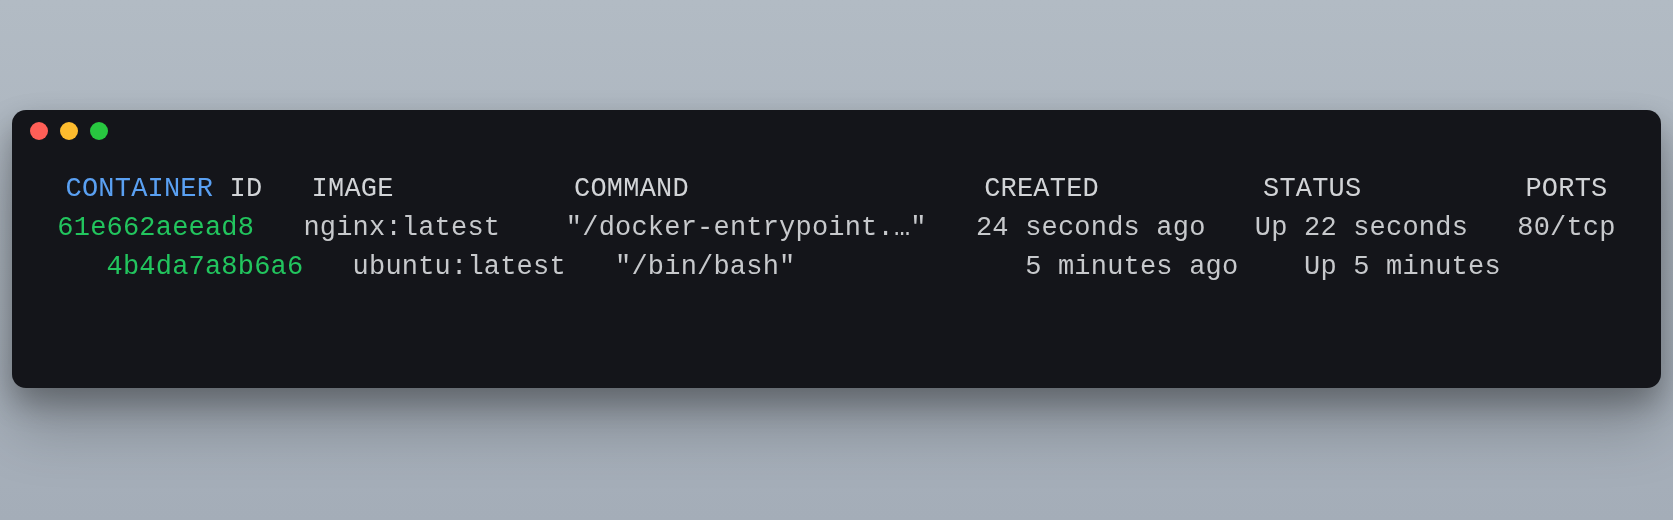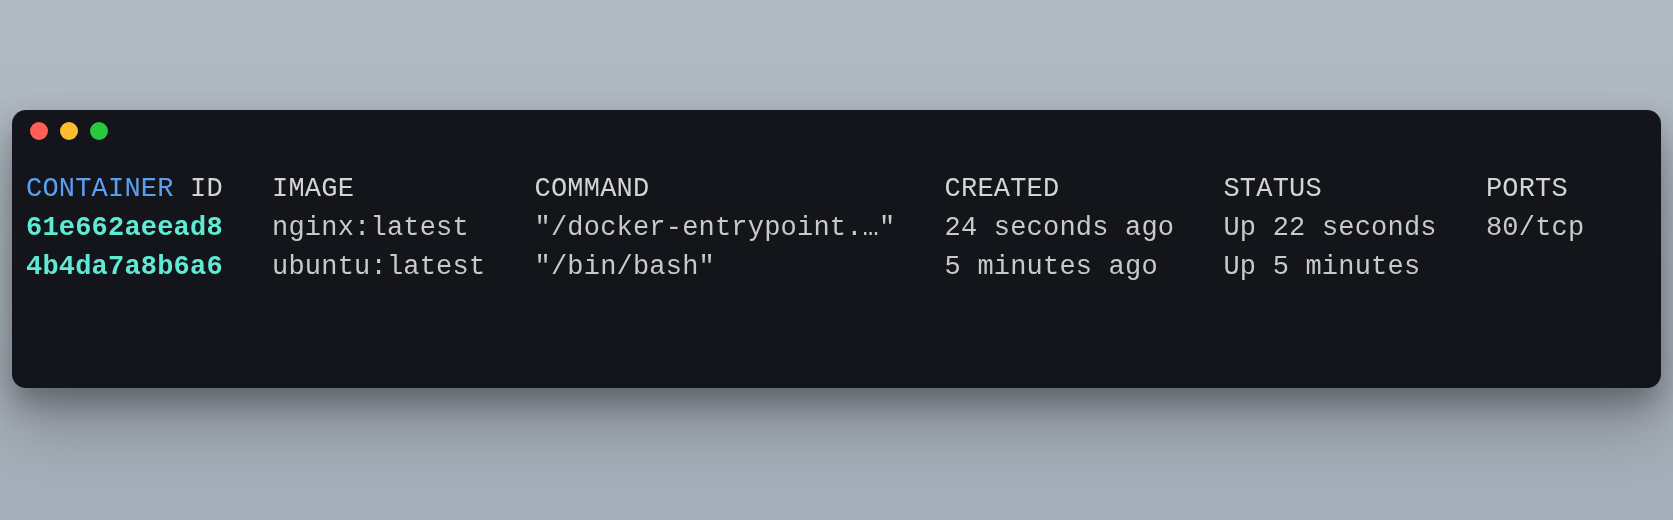--- a/index.html
+++ b/index.html
@@ -45,33 +45,34 @@
     width: 18px;
     height: 18px;
     border-radius: 50%;
   }
   .tl-close    { background: #ff5f57; }
   .tl-minimize { background: #febc2e; }
   .tl-zoom     { background: #28c840; }
 
   .terminal-body {
     padding: 18px 14px 0 14px;
+    text-align: center;
   }
 
   .line {
     white-space: pre;
     font-size: 27px;
     line-height: 1.45;
     letter-spacing: 0.2px;
     color: #c7c9cc;
   }
 
   .hdr-white { color: #d2d4d7; }
   .hdr-blue  { color: #5aa0f2; }
-  .cell-blue { color: #5eead4; font-weight: bold; }
+  .cell-blue { color: #22c55e; }
   .cell      { color: #c7c9cc; margin-top: 48px; }
 </style>
 </head>
 <body>
 
 <div class="stage">
 
   <div class="terminal-window">
 
     <div class="titlebar">

